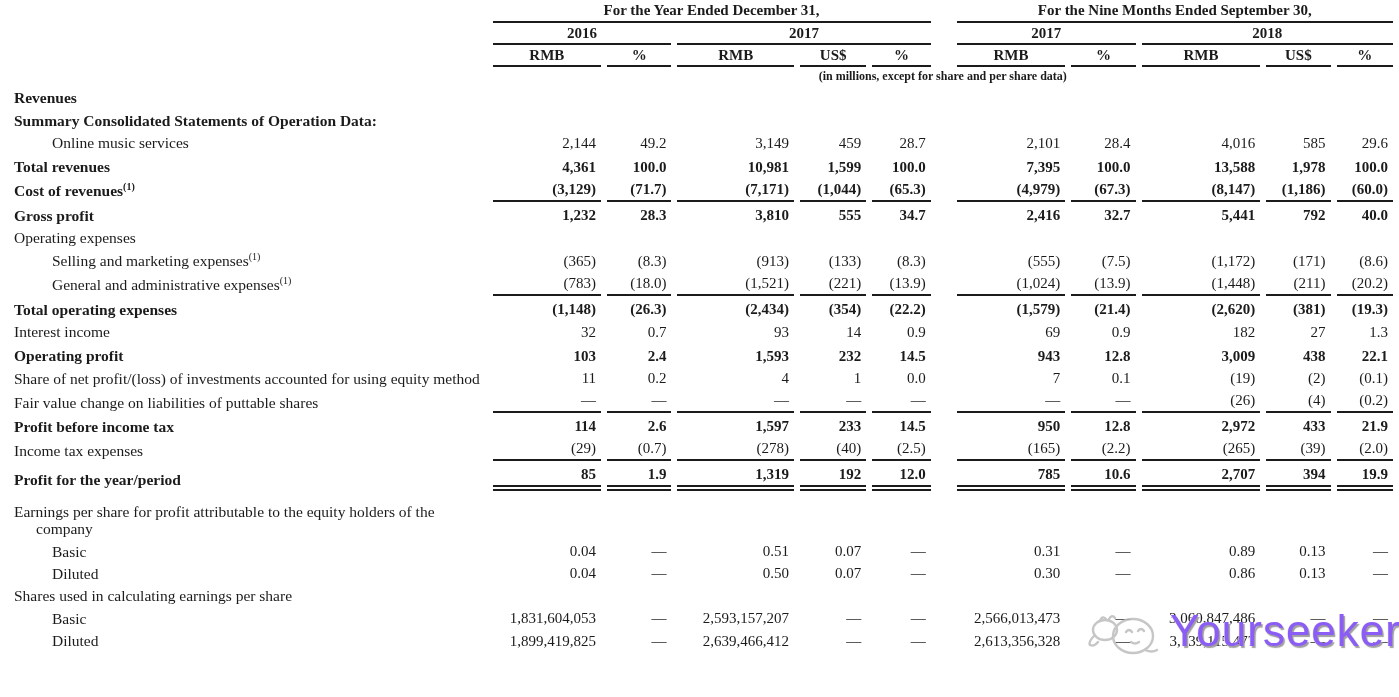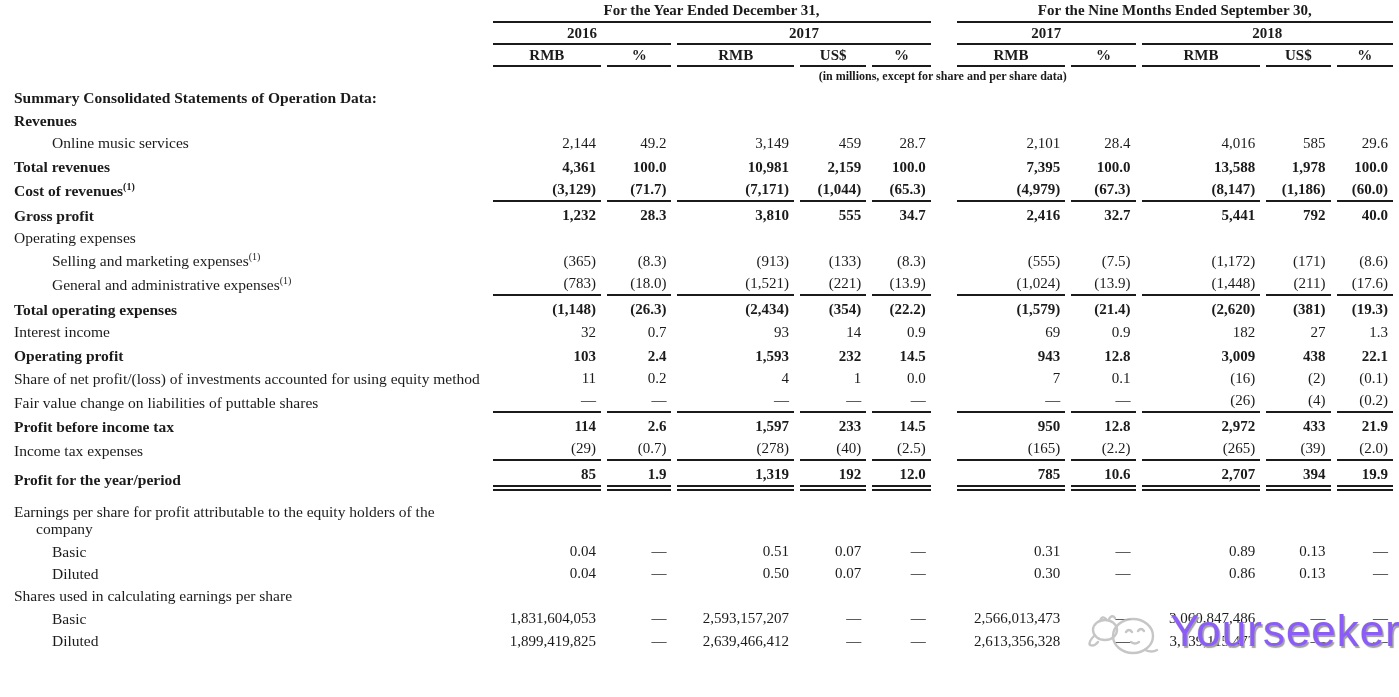--- a/index.html
+++ b/index.html
@@ -98,25 +98,25 @@
         <th class="colhead">US$</th>
         <th class="colhead">%</th>
       </tr>
       <tr>
         <th class="lblh"></th>
         <th class="note" colspan="11">(in millions, except for share and per share data)</th>
       </tr>
     </thead>
     <tbody>
         <tr>
+          <td class="lbl b">Revenues</td>
+          <td colspan="11"></td>
+        </tr>
+        <tr>
           <td class="lbl b">Summary Consolidated Statements of Operation Data:</td>
-          <td colspan="11"></td>
-        </tr>
-        <tr>
-          <td class="lbl b">Revenues</td>
           <td colspan="11"></td>
         </tr>
         <tr>
           <td class="lbl ind">Online music services</td>
           <td class="val">2,144</td>
           <td class="val">49.2</td>
           <td class="val">3,149</td>
           <td class="val">459</td>
           <td class="val">28.7</td>
           <td class="gapc"></td>
@@ -124,21 +124,21 @@
           <td class="val">28.4</td>
           <td class="val">4,016</td>
           <td class="val">585</td>
           <td class="val">29.6</td>
         </tr>
         <tr class="after-rule">
           <td class="lbl b">Total revenues</td>
           <td class="val b">4,361</td>
           <td class="val b">100.0</td>
           <td class="val b">10,981</td>
-          <td class="val b">2,159</td>
+          <td class="val b">1,599</td>
           <td class="val b">100.0</td>
           <td class="gapc"></td>
           <td class="val b">7,395</td>
           <td class="val b">100.0</td>
           <td class="val b">13,588</td>
           <td class="val b">1,978</td>
           <td class="val b">100.0</td>
         </tr>
         <tr>
           <td class="lbl b">Cost of revenues<sup style="font-size: 10px;">(1)</sup></td>
@@ -191,21 +191,21 @@
           <td class="val rs">(783)</td>
           <td class="val rs">(18.0)</td>
           <td class="val rs">(1,521)</td>
           <td class="val rs">(221)</td>
           <td class="val rs">(13.9)</td>
           <td class="gapc"></td>
           <td class="val rs">(1,024)</td>
           <td class="val rs">(13.9)</td>
           <td class="val rs">(1,448)</td>
           <td class="val rs">(211)</td>
-          <td class="val rs">(17.6)</td>
+          <td class="val rs">(20.2)</td>
         </tr>
         <tr class="after-rule">
           <td class="lbl b">Total operating expenses</td>
           <td class="val b">(1,148)</td>
           <td class="val b">(26.3)</td>
           <td class="val b">(2,434)</td>
           <td class="val b">(354)</td>
           <td class="val b">(22.2)</td>
           <td class="gapc"></td>
           <td class="val b">(1,579)</td>
@@ -245,21 +245,21 @@
         <tr>
           <td class="lbl">Share of net profit/(loss) of investments accounted for using equity method</td>
           <td class="val">11</td>
           <td class="val">0.2</td>
           <td class="val">4</td>
           <td class="val">1</td>
           <td class="val">0.0</td>
           <td class="gapc"></td>
           <td class="val">7</td>
           <td class="val">0.1</td>
-          <td class="val">(16)</td>
+          <td class="val">(19)</td>
           <td class="val">(2)</td>
           <td class="val">(0.1)</td>
         </tr>
         <tr>
           <td class="lbl">Fair value change on liabilities of puttable shares</td>
           <td class="val rs">—</td>
           <td class="val rs">—</td>
           <td class="val rs">—</td>
           <td class="val rs">—</td>
           <td class="val rs">—</td>

